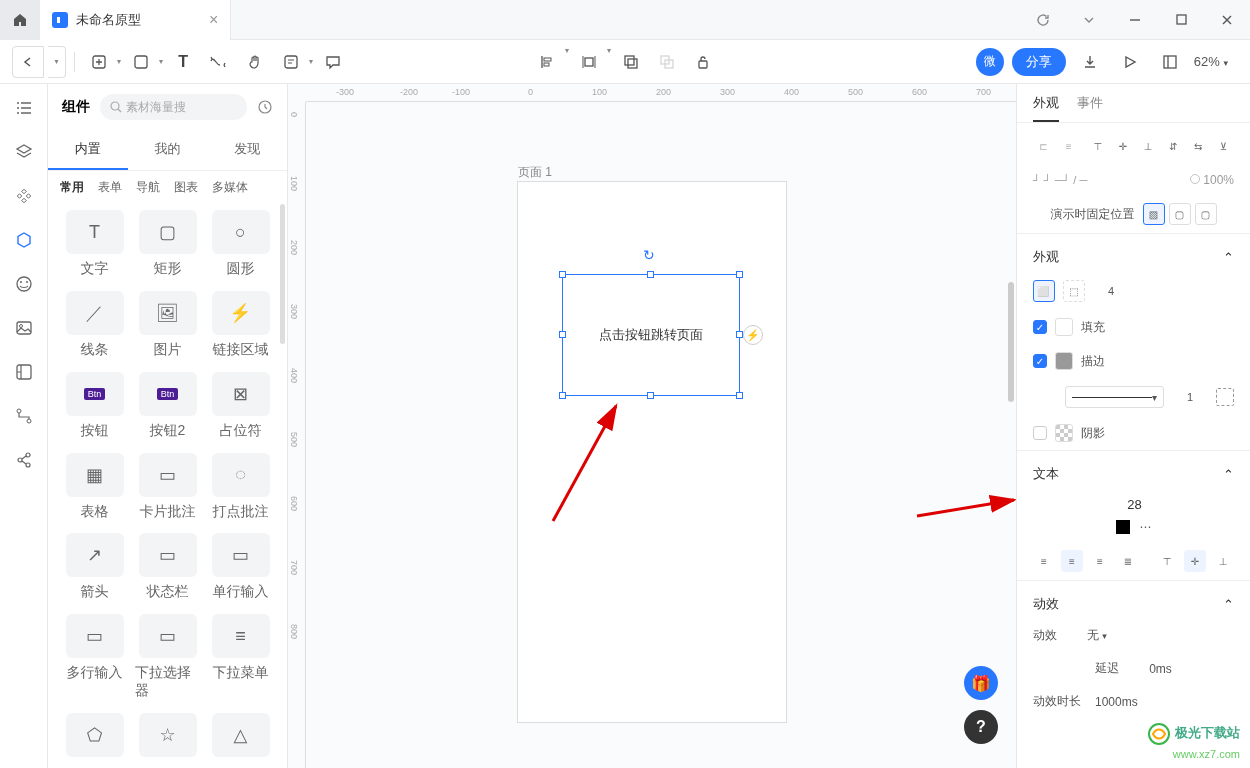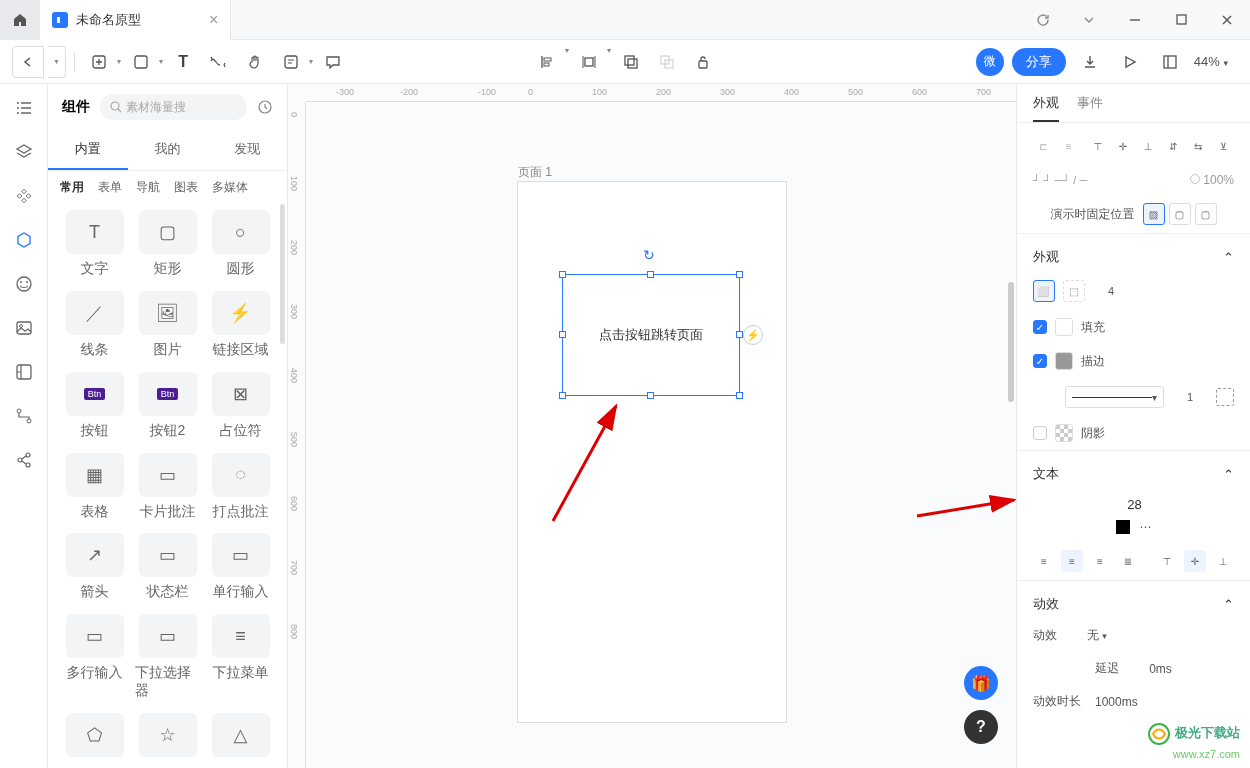--- a/index.html
+++ b/index.html
@@ -237,21 +237,21 @@
         <svg width="14" height="14">
           <path d="M3 2l9 5-9 5z" fill="none" stroke="#555" stroke-width="1.4"></path>
         </svg>
       </div>
     <div class="tool-btn">
         <svg width="16" height="16">
           <rect x="2" y="2" width="12" height="12" fill="none" stroke="#555" stroke-width="1.3"></rect>
           <line x1="6" y1="2" x2="6" y2="14" stroke="#555" stroke-width="1.3"></line>
         </svg>
       </div>
-    <div class="zoom"><span>44%</span> <span style="font-size:9px;">▾</span></div>
+    <div class="zoom"><span>62%</span> <span style="font-size:9px;">▾</span></div>
   </div>
 </div>
 
 <div class="main">
 
   <div class="left-rail">
     <div class="rail-item">
         <svg width="18" height="18">
           <line x1="2" y1="4" x2="4" y2="4" stroke="#666" stroke-width="1.5"></line>
           <line x1="6" y1="4" x2="16" y2="4" stroke="#666" stroke-width="1.5"></line>
@@ -430,21 +430,21 @@
           <div class="comp-box">△</div>
         </div>
       </div>
     <div class="comp-scroller"></div>
   </div>
 
   <div class="canvas-area">
     <div class="ruler-h" id="ruler-h">
         <span class="ruler-tick" style="left: 30px; top: 3px;">-300</span>
         <span class="ruler-tick" style="left: 94px; top: 3px;">-200</span>
-        <span class="ruler-tick" style="left: 172px; top: 3px;">-100</span>
+        <span class="ruler-tick" style="left: 146px; top: 3px;">-100</span>
         <span class="ruler-tick" style="left: 222px; top: 3px;">0</span>
         <span class="ruler-tick" style="left: 286px; top: 3px;">100</span>
         <span class="ruler-tick" style="left: 350px; top: 3px;">200</span>
         <span class="ruler-tick" style="left: 414px; top: 3px;">300</span>
         <span class="ruler-tick" style="left: 478px; top: 3px;">400</span>
         <span class="ruler-tick" style="left: 542px; top: 3px;">500</span>
         <span class="ruler-tick" style="left: 606px; top: 3px;">600</span>
         <span class="ruler-tick" style="left: 670px; top: 3px;">700</span>
       </div>
     <div class="ruler-v" id="ruler-v">

